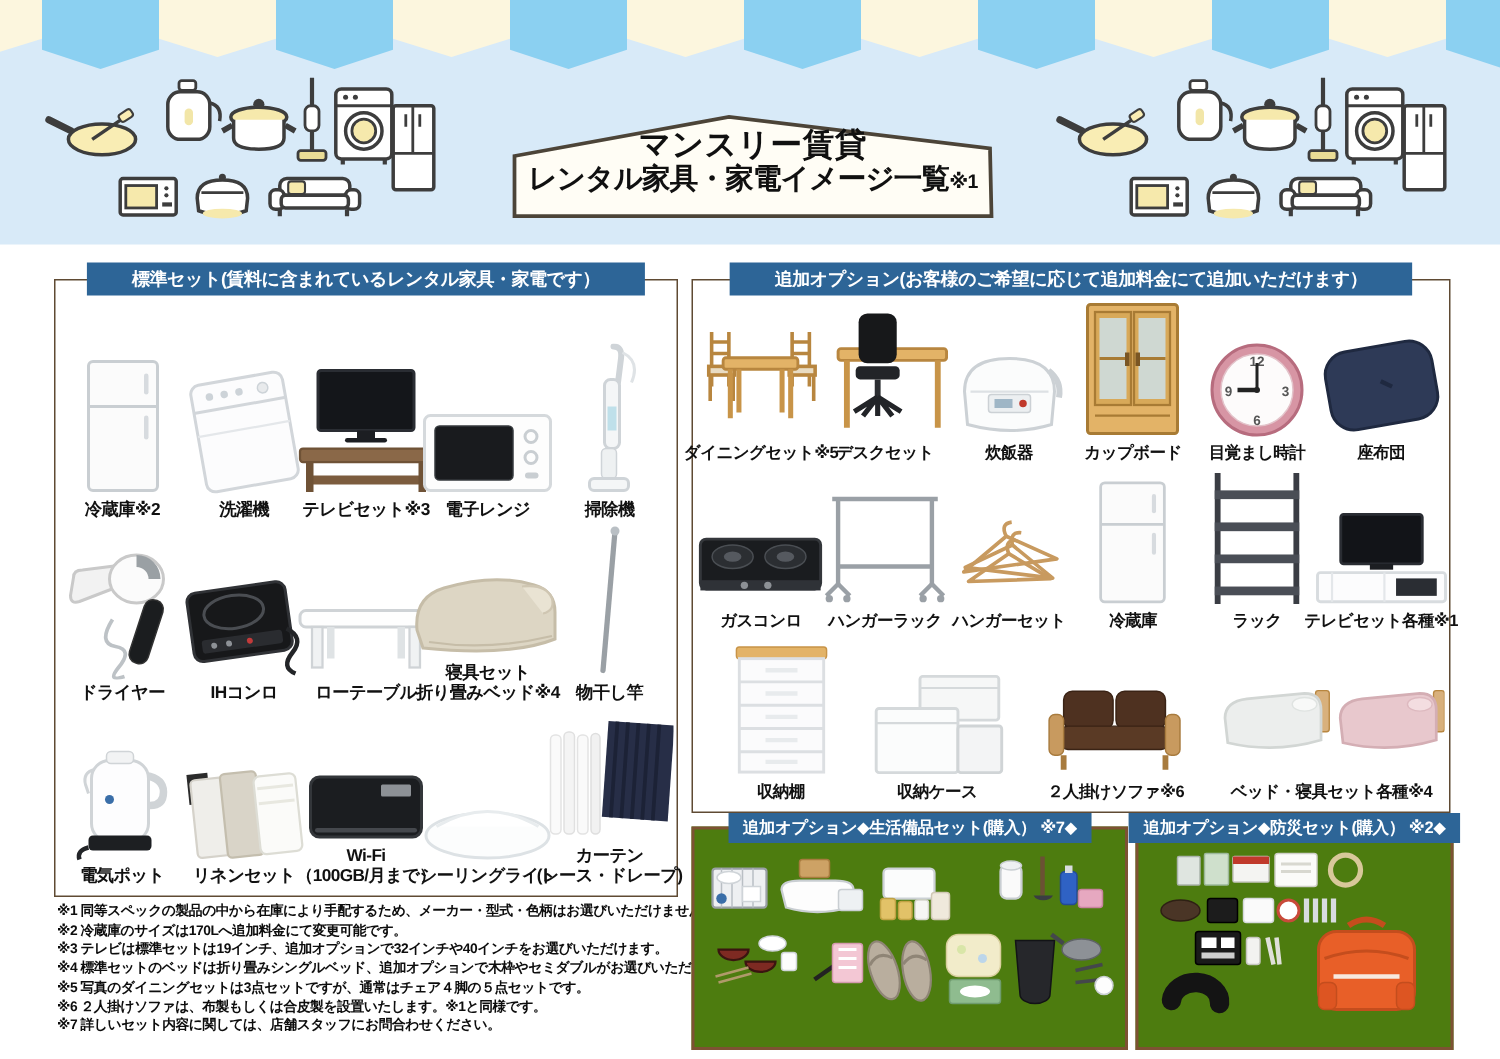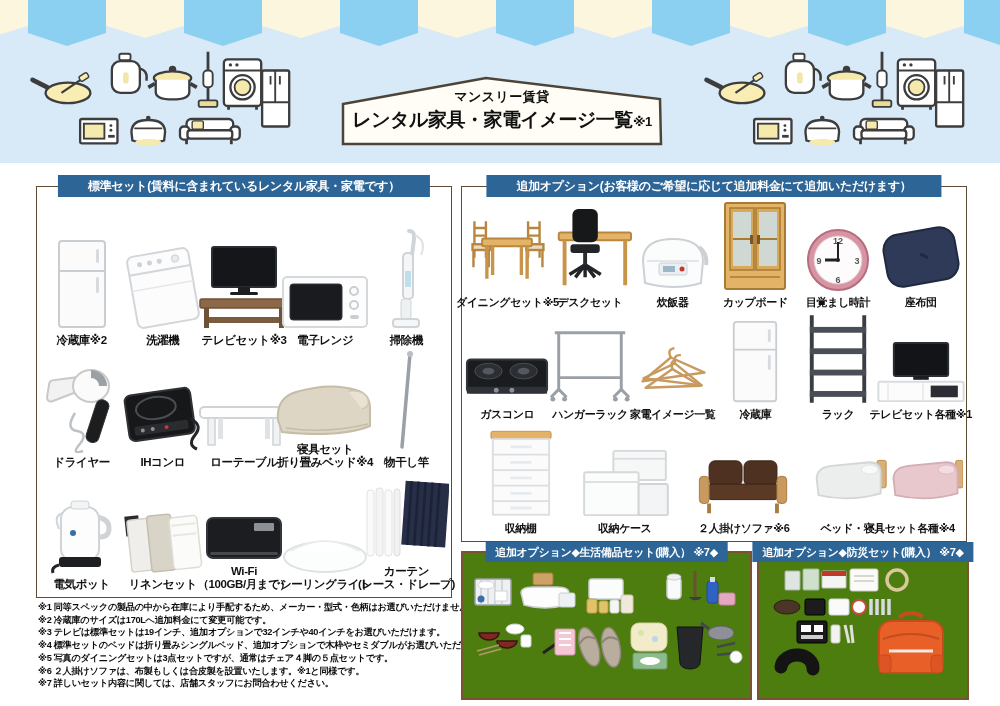--- a/index.html
+++ b/index.html
@@ -9,21 +9,21 @@
   .banner{position:absolute;left:0;top:0;width:1000px;height:163px;background:#d8eaf8;}
   .awning{position:absolute;left:-50px;top:0;display:flex;}
   .stripe{flex:0 0 78px;}
   .stripe.blue{height:46px;background:#8bd0f1;clip-path:polygon(0 0,100% 0,100% 72%,50% 100%,0 72%);}
   .stripe.cream{height:38px;background:#fcf6de;clip-path:polygon(0 0,100% 0,100% 68%,50% 100%,0 68%);}
   .kitchen{position:absolute;top:46px;width:266px;height:105px;}
   .kitchen.kl{left:26px;} .kitchen.kr{left:700px;}
   .plaque{position:absolute;left:336px;top:74px;width:332px;height:74px;}
   .plaque svg{position:absolute;left:0;top:0;}
   .plaque-text{position:absolute;left:0;top:12px;width:100%;text-align:center;font-weight:bold;color:#101010;}
-  .plaque-line1{font-size:13px;line-height:22px;letter-spacing:.5px;}
+  .plaque-line1{font-size:21px;line-height:22px;letter-spacing:.5px;}
   .plaque-line2{font-size:19px;line-height:24px;letter-spacing:-.5px;}
   .plaque-note{font-size:13px;}
   
   .panel{position:absolute;background:#fff;border:1.6px solid #5f4a33;}
   .panel.std{left:36px;top:186px;width:414px;height:410px;}
   .panel.opt{left:461px;top:186px;width:504px;height:354px;}
   .panel-header{position:absolute;top:-12px;left:50%;transform:translateX(-50%);
       background:#2d6597;color:#fff;font-weight:bold;font-size:12px;line-height:14px;
       padding:4px 30px;white-space:nowrap;letter-spacing:-.3px;}
   .row{position:absolute;left:4px;right:4px;display:flex;}
@@ -487,21 +487,21 @@
                   <path d="M48 20 l30 19 h-60 z"></path>
                   <path d="M48 20 q-3 -9 5 -9"></path>
                 </g>
               <g transform="rotate(-2 48 42)">
                   <path d="M48 26 l28 18 h-56 z"></path>
                   <path d="M48 26 q-3 -9 5 -9"></path>
                 </g>
             </g>
           </svg>
         </div>
-        <div class="lbl"><span>家電イメージ一覧</span></div>
+        <div class="lbl"><span>ハンガーセット</span></div>
       </div>
       <div class="cell">
         <div class="ph">
           <svg width="48" height="85" viewBox="0 0 52 92">
               <use href="#sym-fridge"></use>
             </svg>
         </div>
         <div class="lbl"><span>冷蔵庫</span></div>
       </div>
       <div class="cell">
@@ -655,21 +655,21 @@
 
         <ellipse cx="250" cy="66" rx="13" ry="7" fill="#8d9196" stroke="#5f6366"></ellipse>
         <path d="M238 62 l-8 -6" stroke="#44474b" stroke-width="3"></path>
         <path d="M246 80 l18 -4 M246 88 l18 -2" stroke="#44474b" stroke-width="2.5"></path>
         <circle cx="265" cy="90" r="6" fill="#fdfdfd" stroke="#c9ced2"></circle>
       </svg>
     </div>
   </section>
 
   <section class="pbox pbox-right">
-    <div class="panel-header">追加オプション◆防災セット(購入） ※7◆</div>
+    <div class="panel-header">追加オプション◆防災セット(購入） ※2◆</div>
     <div class="collage">
       <svg width="184" height="112" viewBox="0 0 184 112">
 
         <rect x="14" y="4" width="15" height="19" rx="1" fill="#dfe5e0" stroke="#aab3ab"></rect>
         <rect x="32" y="2" width="16" height="21" rx="1" fill="#cfe0cc" stroke="#9cb89a"></rect>
         <rect x="51" y="4" width="24" height="17" rx="1" fill="#f4f4f2" stroke="#c6c6c0"></rect>
         <rect x="51" y="4" width="24" height="5" fill="#c0392b"></rect>
         <rect x="79" y="2" width="28" height="22" rx="2" fill="#fbfbf9" stroke="#cfcfc7"></rect>
         <path d="M83 9 h20 M83 14 h20" stroke="#d8d8d0" stroke-width="2"></path>
         <circle cx="126" cy="13" r="10" fill="none" stroke="#d8c89a" stroke-width="3.5"></circle>

